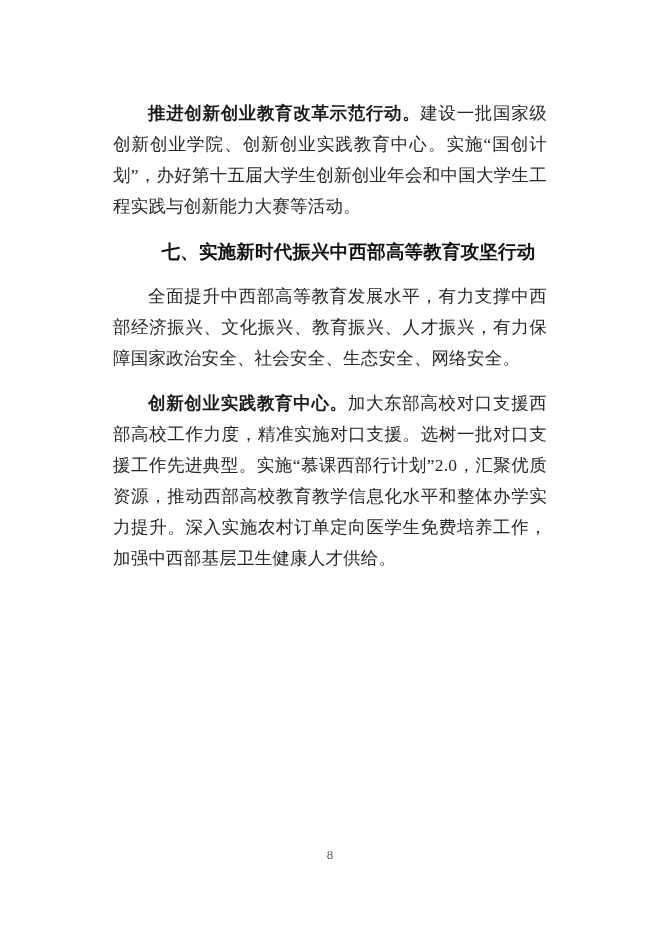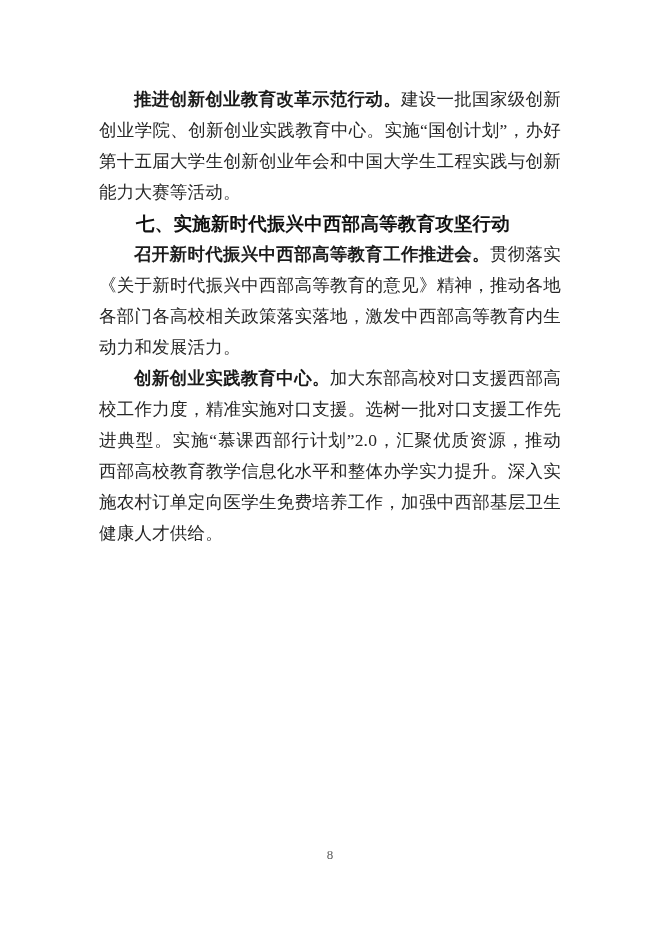--- a/index.html
+++ b/index.html
@@ -20,39 +20,39 @@
     left: 99px;
     top: 84px;
     width: 462px;
     color: #262626;
     font-size: 17.5px;
     letter-spacing: 0.2px;
     line-height: 31px;
     text-align: justify;
   }
   .para {
-    margin: 0;
+    margin: 14px;
     padding: 0;
     text-indent: 2em;
   }
   .para .lead {
     font-weight: bold;
     color: #1b1b1b;
   }
   .heading {
     margin: 0;
     padding: 0;
     text-indent: 2em;
     font-family: "Liberation Sans", "DejaVu Sans", sans-serif;
     font-weight: bold;
     font-size: 18.5px;
     letter-spacing: 0.2px;
     line-height: 31px;
     color: #111111;
-    text-align: left;
+    text-align: center;
   }
   .page-number {
     position: absolute;
     top: 846px;
     left: 0;
     width: 660px;
     text-align: center;
     font-size: 13px;
     line-height: 18px;
     color: #5a5a5a;
@@ -62,22 +62,22 @@
 </head>
 <body>
 
 <div class="page">
   <div class="content">
 
     <p class="para"><b class="lead">推进创新创业教育改革示范行动。</b><span>建设一批国家级创新创业学院、创新创业实践教育中心。实施“国创计划”，办好第十五届大学生创新创业年会和中国大学生工程实践与创新能力大赛等活动。</span></p>
 
     <h2 class="heading">七、实施新时代振兴中西部高等教育攻坚行动</h2>
 
+    <p class="para"><b class="lead"></b><span>全面提升中西部高等教育发展水平，有力支撑中西部经济振兴、文化振兴、教育振兴、人才振兴，有力保障国家政治安全、社会安全、生态安全、网络安全。</span></p>
 
-    <p class="para"><b class="lead">召开新时代振兴中西部高等教育工作推进会。</b><span>贯彻落实《关于新时代振兴中西部高等教育的意见》精神，推动各地各部门各高校相关政策落实落地，激发中西部高等教育内生动力和发展活力。</span></p>
 
 
     <p class="para"><b class="lead">创新创业实践教育中心。</b><span>加大东部高校对口支援西部高校工作力度，精准实施对口支援。选树一批对口支援工作先进典型。实施“慕课西部行计划”2.0，汇聚优质资源，推动西部高校教育教学信息化水平和整体办学实力提升。深入实施农村订单定向医学生免费培养工作，加强中西部基层卫生健康人才供给。</span></p>
 
   </div>
 
   <div class="page-number">8</div>
 </div>
 
 </body></html>

